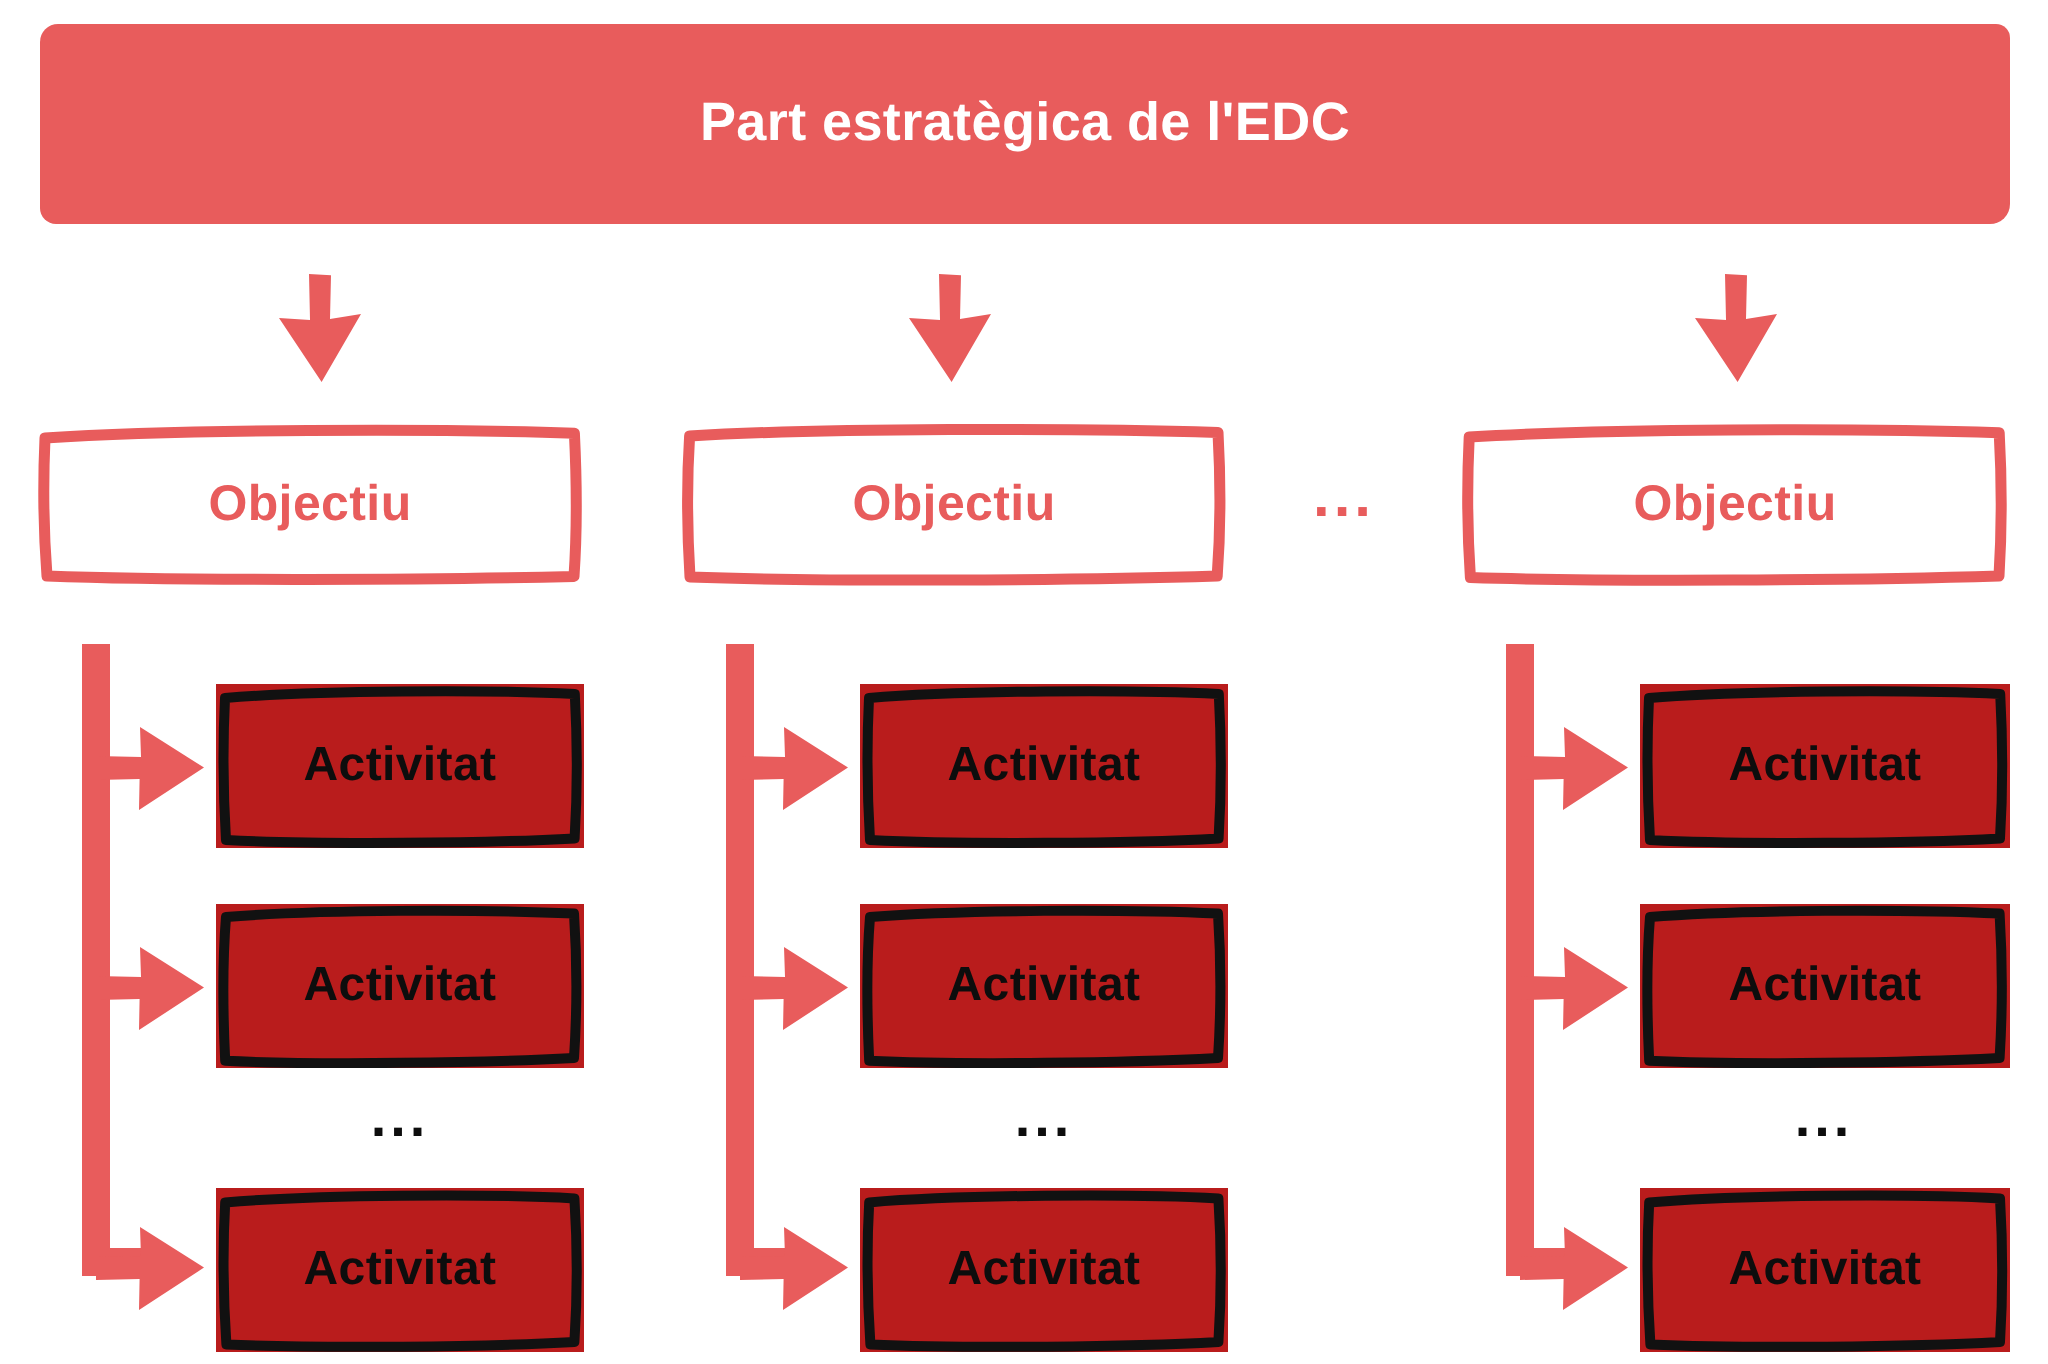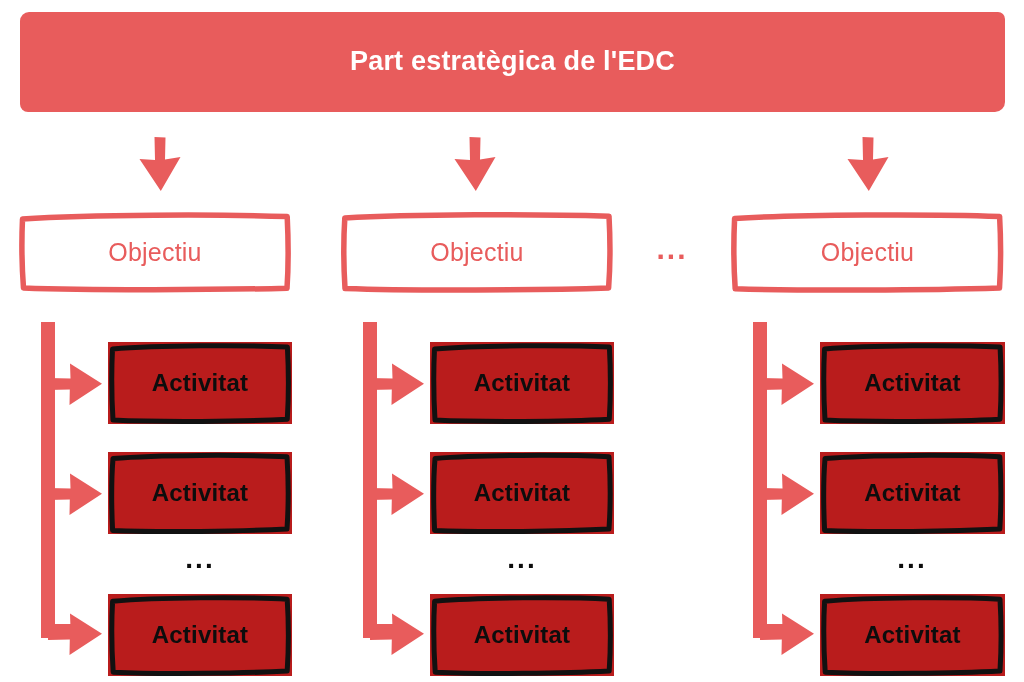--- a/index.html
+++ b/index.html
@@ -64,21 +64,21 @@
     position: absolute;
     inset: 0;
     width: 100%;
     height: 100%;
     pointer-events: none;
   }
   .objectiu-label {
     position: relative;
     color: var(--coral, #e85c5c);
     font-size: 25px;
-    font-weight: normal;
+    font-weight: bold;
     letter-spacing: 0.2px;
     z-index: 2;
   }
 
   
   .obj-ellipsis {
     position: absolute;
     left: 648px;
     top: 234px;
     width: 48px;

